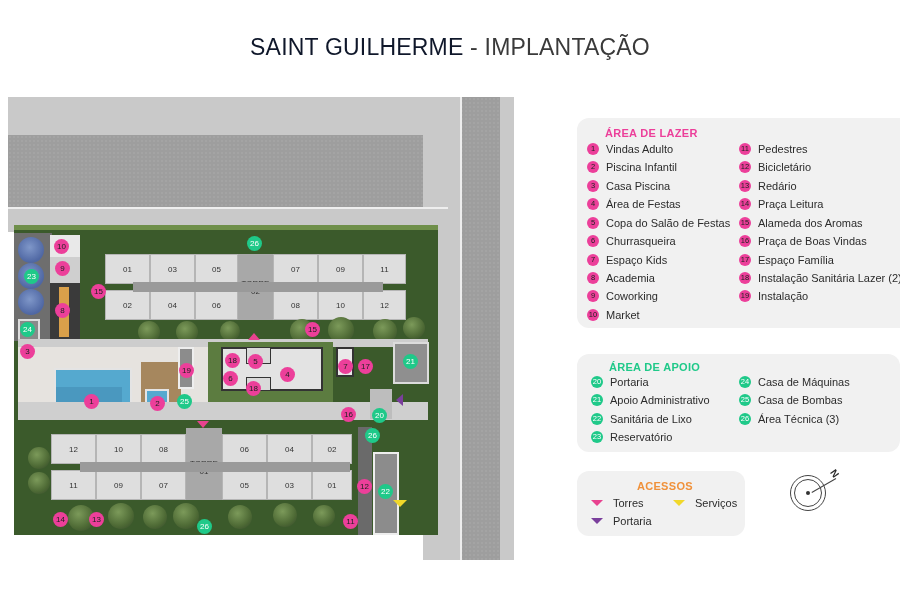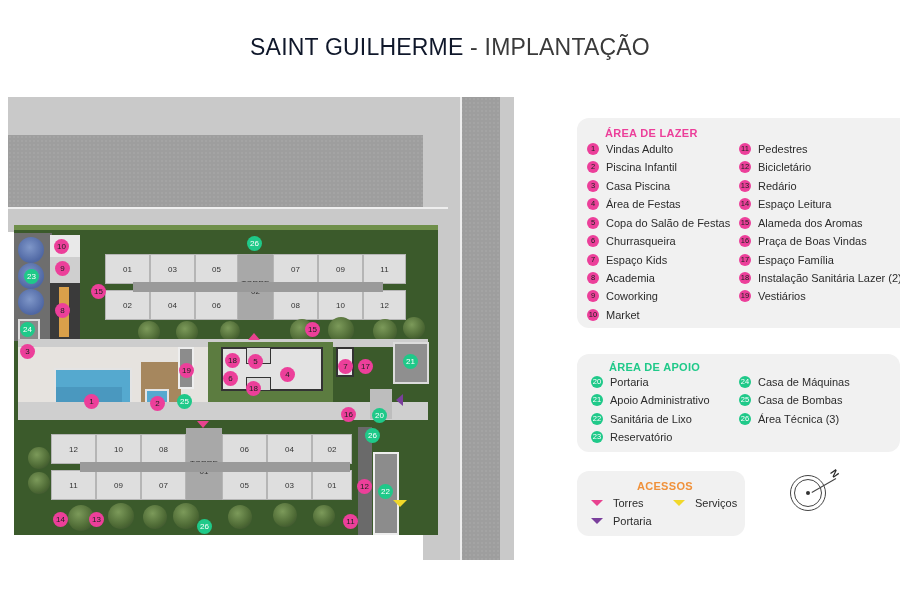--- a/index.html
+++ b/index.html
@@ -250,41 +250,41 @@
   <div class="item" style="left:162px;top:43px;">
       <span class="num lz">12</span>
       <span>Bicicletário</span>
     </div>
   <div class="item" style="left:162px;top:62px;">
       <span class="num lz">13</span>
       <span>Redário</span>
     </div>
   <div class="item" style="left:162px;top:80px;">
       <span class="num lz">14</span>
-      <span>Espaço Leitura</span>
+      <span>Praça Leitura</span>
     </div>
   <div class="item" style="left:162px;top:99px;">
       <span class="num lz">15</span>
       <span>Alameda dos Aromas</span>
     </div>
   <div class="item" style="left:162px;top:117px;">
       <span class="num lz">16</span>
       <span>Praça de Boas Vindas</span>
     </div>
   <div class="item" style="left:162px;top:136px;">
       <span class="num lz">17</span>
       <span>Espaço Família</span>
     </div>
   <div class="item" style="left:162px;top:154px;">
       <span class="num lz">18</span>
       <span>Instalação Sanitária Lazer (2)</span>
     </div>
   <div class="item" style="left:162px;top:172px;">
       <span class="num lz">19</span>
-      <span>Vestiários</span>
+      <span>Instalação</span>
     </div>
 </div>
 
 <div class="legend" style="left:577px;top:354px;width:323px;height:98px;">
   <h3 style="left:32px;top:7px;color:#1fc989;">ÁREA DE APOIO</h3>
   <div class="item" style="left:14px;top:22px;">
       <span class="num ap">20</span>
       <span>Portaria</span>
     </div>
   <div class="item" style="left:14px;top:40px;">

